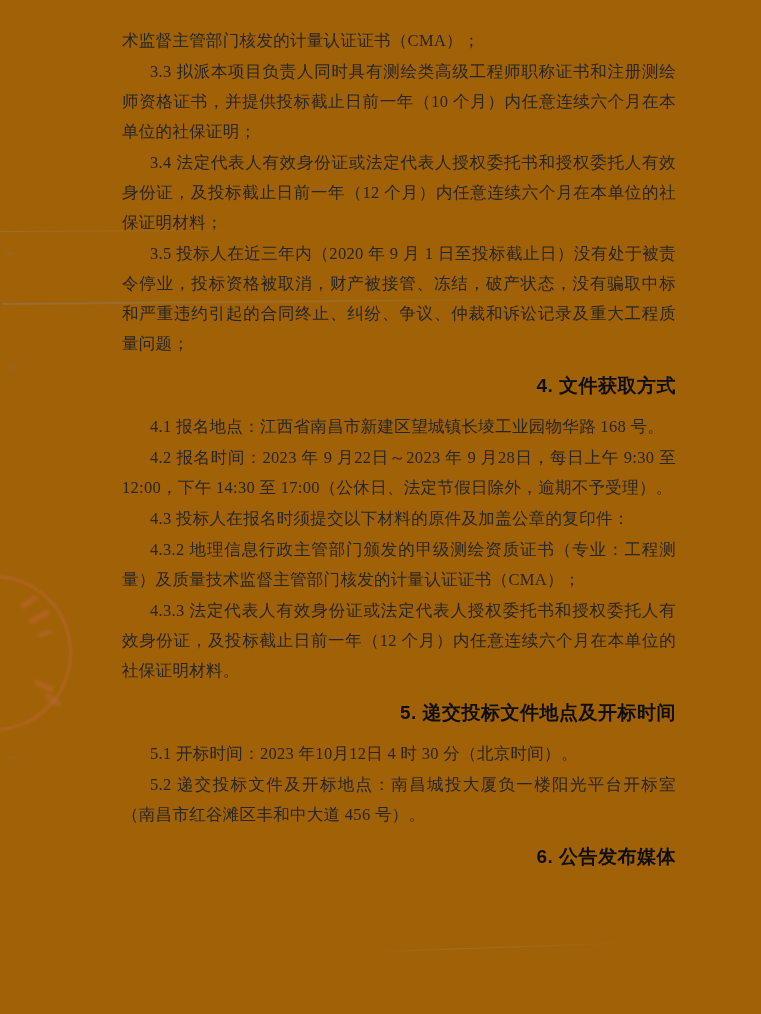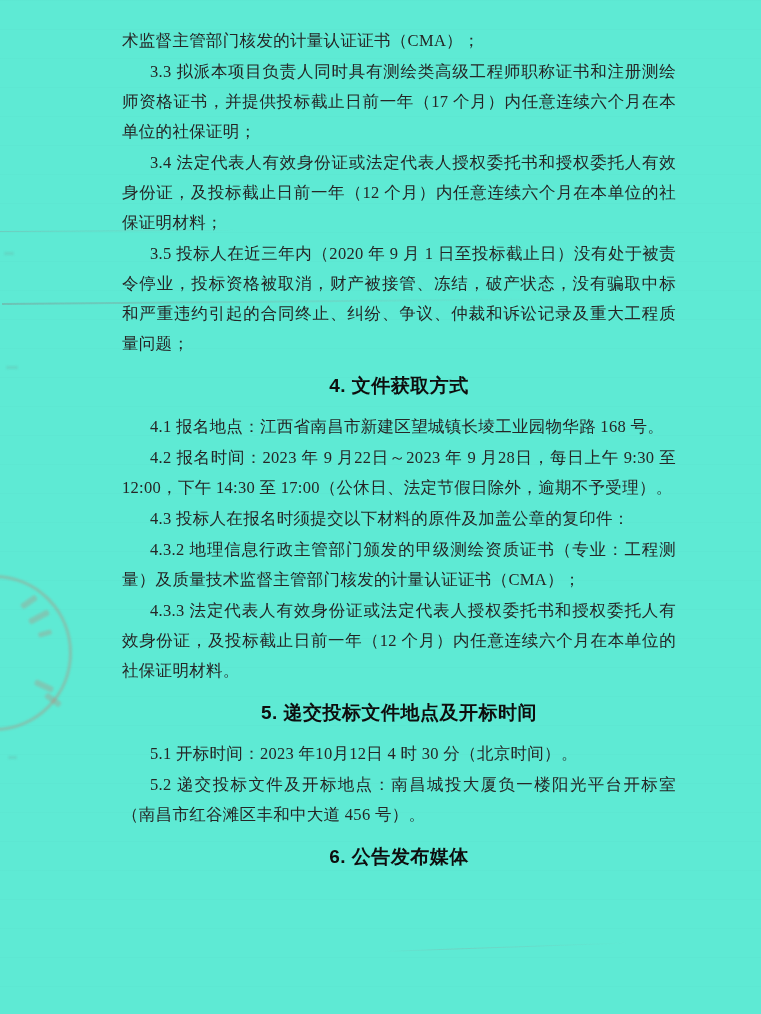--- a/index.html
+++ b/index.html
@@ -1,20 +1,20 @@
 <!DOCTYPE html>
 <html><head>
 <meta charset="utf-8">
 <style>
   html, body { margin: 0; padding: 0; background: #ffffff; }
   .page {
     position: relative;
     width: 761px;
     height: 1014px;
-    background: #5eead4;
+    background: #a16207;
     overflow: hidden;
     font-family: "Liberation Serif", "DejaVu Serif", serif;
   }
   
   .streaks {
     position: absolute; inset: 0;
     background: repeating-linear-gradient(
       to bottom,
       rgba(0,0,0,0.012) 0px, rgba(0,0,0,0.012) 1px,
       rgba(0,0,0,0) 1px, rgba(0,0,0,0) 29px);
@@ -33,21 +33,21 @@
   }
   .b { margin: 0 0 1px 0; text-indent: 28px; }
   .b.cont { text-indent: 0; }
   .h {
     font-family: "Liberation Sans", "DejaVu Sans", sans-serif;
     font-weight: bold;
     font-size: 19px;
     line-height: 30px;
     color: #0e0e0e;
     margin: 12px 0 11px 0;
-    text-align: center;
+    text-align: right;
     text-indent: 0;
     letter-spacing: 0.5px;
   }
   
   .crease { position: absolute; pointer-events: none; }
   .crease1 {
     left: 2px; top: 303px; width: 546px; height: 1.5px;
     background: linear-gradient(to right,
       rgba(130,130,130,0.38), rgba(150,150,150,0.20) 55%, rgba(160,160,160,0));
     transform: rotate(-0.5deg); transform-origin: left center;
@@ -112,21 +112,21 @@
 
   <div class="crease crease1"></div>
   <div class="crease crease2"></div>
   <div class="crease crease3"></div>
   <div class="smudge sm1"></div>
   <div class="smudge sm2"></div>
   <div class="smudge sm3"></div>
 
   <div class="content">
     <p class="b cont">术监督主管部门核发的计量认证证书（CMA）；</p>
-    <p class="b">3.3 拟派本项目负责人同时具有测绘类高级工程师职称证书和注册测绘师资格证书，并提供投标截止日前一年（17 个月）内任意连续六个月在本单位的社保证明；</p>
+    <p class="b">3.3 拟派本项目负责人同时具有测绘类高级工程师职称证书和注册测绘师资格证书，并提供投标截止日前一年（10 个月）内任意连续六个月在本单位的社保证明；</p>
     <p class="b">3.4 法定代表人有效身份证或法定代表人授权委托书和授权委托人有效身份证，及投标截止日前一年（12 个月）内任意连续六个月在本单位的社保证明材料；</p>
     <p class="b">3.5 投标人在近三年内（2020 年 9 月 1 日至投标截止日）没有处于被责令停业，投标资格被取消，财产被接管、冻结，破产状态，没有骗取中标和严重违约引起的合同终止、纠纷、争议、仲裁和诉讼记录及重大工程质量问题；</p>
 
     <h2 class="h">4. 文件获取方式</h2>
     <p class="b">4.1 报名地点：江西省南昌市新建区望城镇长堎工业园物华路 168 号。</p>
     <p class="b">4.2 报名时间：2023 年 9 月22日～2023 年 9 月28日，每日上午 9:30 至 12:00，下午 14:30 至 17:00（公休日、法定节假日除外，逾期不予受理）。</p>
     <p class="b">4.3 投标人在报名时须提交以下材料的原件及加盖公章的复印件：</p>
     <p class="b">4.3.2 地理信息行政主管部门颁发的甲级测绘资质证书（专业：工程测量）及质量技术监督主管部门核发的计量认证证书（CMA）；</p>
     <p class="b">4.3.3 法定代表人有效身份证或法定代表人授权委托书和授权委托人有效身份证，及投标截止日前一年（12 个月）内任意连续六个月在本单位的社保证明材料。</p>
 

